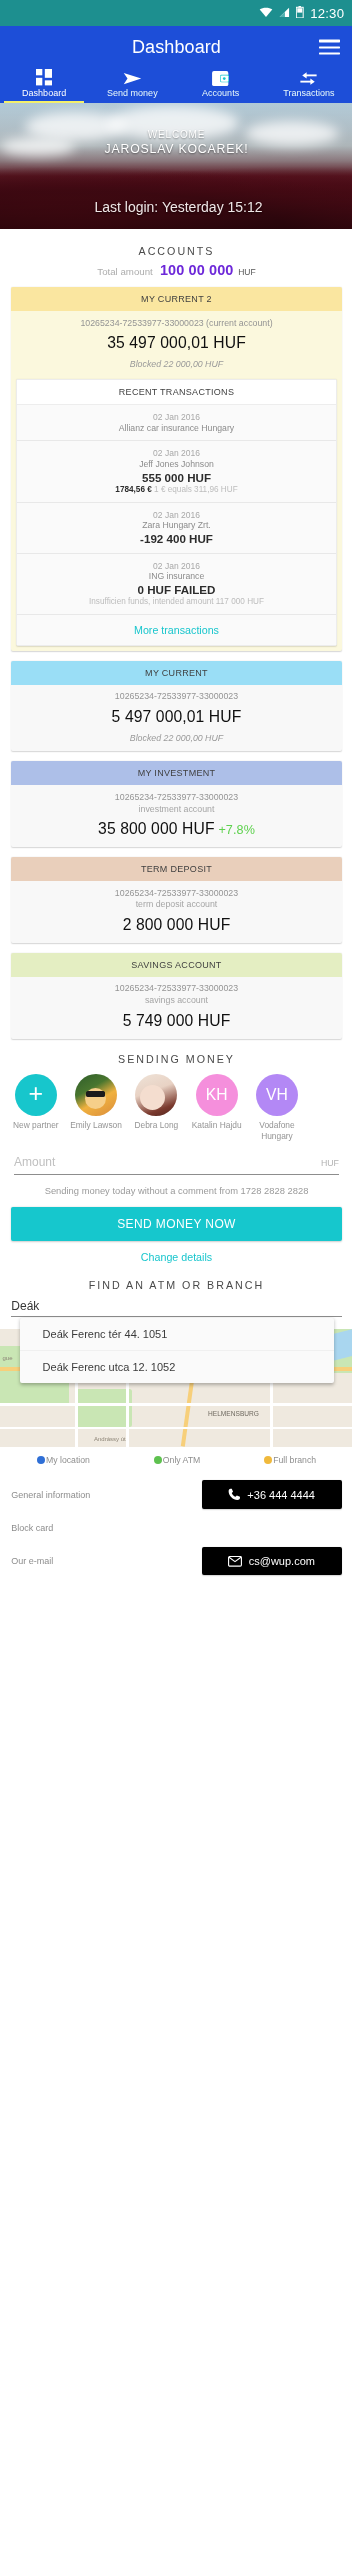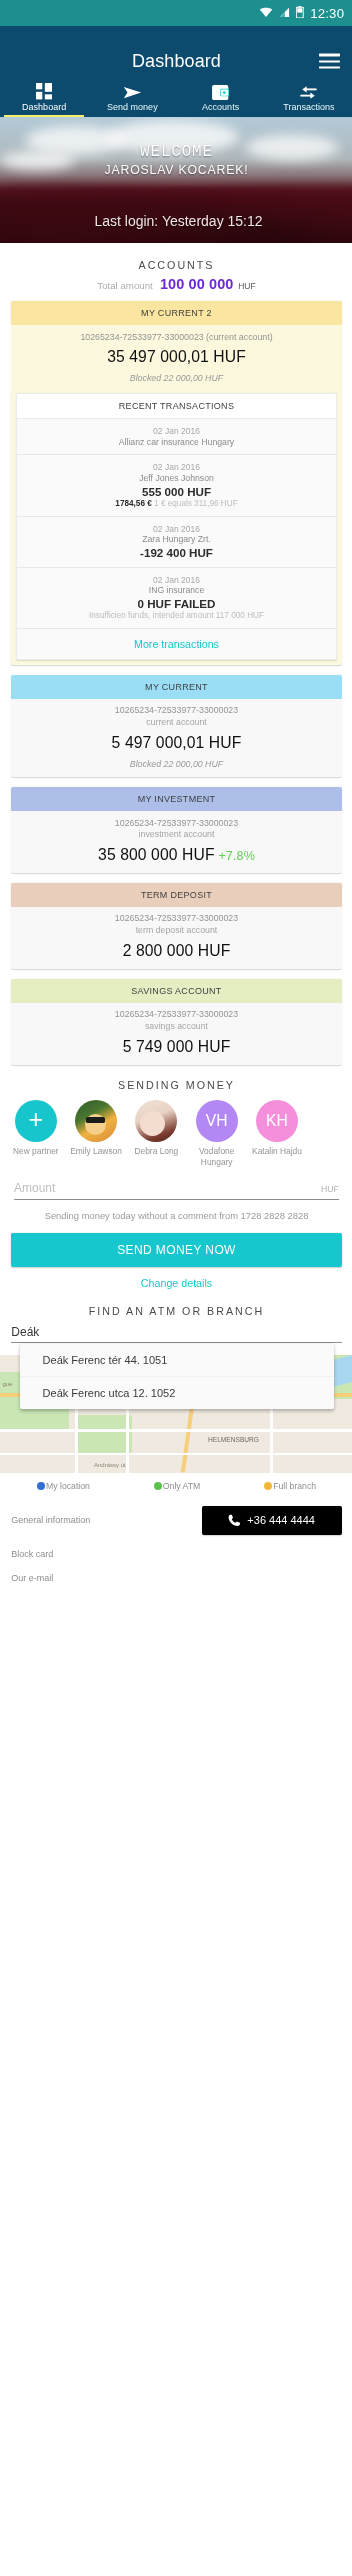--- a/index.html
+++ b/index.html
@@ -15,21 +15,21 @@
 
   
   .statusbar{
     height:26.4px; background:#1d8f8f; display:flex; align-items:center;
     justify-content:flex-end; gap:6.3px; padding-right:8.8px; color:#fff;
   }
   .sb-time{ font-size:13.2px; letter-spacing:0.2px; }
   .sb-ico{ display:inline-block; }
 
   
-  .header{ background:#0c4a6e; padding-top:17px; }
+  .header{ background:#1d4ed8; padding-top:3px; }
   .header-top{
     display:flex; align-items:center; justify-content:center;
     position:relative; height:36px;
   }
   .header-title{ color:#fff; font-size:18px; font-weight:400; letter-spacing:0.1px; }
   .hamburger{
     position:absolute; right:12.6px; top:50%; transform:translateY(-50%);
     width:21.4px; display:flex; flex-direction:column; gap:3.8px; cursor:pointer;
   }
   .hamburger span{ display:block; height:2.5px; background:#fff; border-radius:0.6px; }
@@ -57,21 +57,21 @@
       radial-gradient(ellipse 120% 55% at 52% 92%, #a5203a 0%, #7a1328 45%, rgba(122,19,40,0) 70%),
       linear-gradient(to bottom, #bcd6e4 0%, #cfdfe8 22%, #d8e2e6 34%, #b8a0a6 46%, #7e2030 58%, #63121f 74%, #3c0a13 100%);
   }
   .hero .cloud{
     position:absolute; border-radius:50%; background:rgba(255,255,255,.75); filter:blur(5.7px);
   }
   .hero-text{
     position:absolute; left:0; right:0; top:26.4px; text-align:center;
     color:#fff; text-shadow:0 0.6px 1.9px rgba(0,0,0,.45);
   }
-  .hero-welcome{ font-size:16px; letter-spacing:0.8px; font-weight:300;font-family:Liberation Mono, monospace; }
+  .hero-welcome{ font-size:10px; letter-spacing:0.8px; font-weight:300; }
   .hero-name{ font-size:12.3px; letter-spacing:0.8px; font-weight:300; margin-top:1.3px;}
   .hero-login{
     position:absolute; left:4px; right:0; bottom:14px; text-align:center;
     color:#efe6e6; font-size:14px; text-shadow:0 0.6px 1.9px rgba(0,0,0,.55);
   }
 
   
   .sect-title{
     text-align:center; font-size:10.7px; letter-spacing:2px;
     color:#4a4a4a; font-weight:400; margin:16.4px 0 0 0;
@@ -363,21 +363,20 @@
     </div>
 
     <div class="rt-more">More transactions</div>
   </div>
 </div>
 
 <div class="card blue">
   <div class="card-head">MY CURRENT</div>
   <div class="card-body">
     <div class="acct-no">10265234-72533977-33000023</div>
-    <div class="acct-type">current account</div>
     <div class="acct-amount">5 497 000,01 HUF</div>
     <div class="blocked">Blocked 22 000,00 HUF</div>
   </div>
 </div>
 
 <div class="card indigo">
   <div class="card-head">MY INVESTMENT</div>
   <div class="card-body">
     <div class="acct-no">10265234-72533977-33000023</div>
     <div class="acct-type">investment account</div>
@@ -416,26 +415,26 @@
   </div>
   <div class="contact">
     <div class="avatar p1"></div>
     <div class="contact-name">Emily Lawson</div>
   </div>
   <div class="contact">
     <div class="avatar p2"></div>
     <div class="contact-name">Debra Long</div>
   </div>
   <div class="contact">
+    <div class="avatar kh">KH</div>
+    <div class="contact-name">Katalin Hajdu</div>
+  </div>
+  <div class="contact">
     <div class="avatar vh">VH</div>
     <div class="contact-name">Vodafone Hungary</div>
-  </div>
-  <div class="contact">
-    <div class="avatar kh">KH</div>
-    <div class="contact-name">Katalin Hajdu</div>
   </div>
 </div>
 
 <div class="amount-field">
   <span class="amount-ph">Amount</span>
   <span class="amount-cur">HUF</span>
 </div>
 
 <div class="send-note">Sending money today without a comment from 1728 2828 2828</div>
 <div class="send-btn">SEND MONEY NOW</div>
@@ -497,14 +496,23 @@
     <span>+36 444 4444</span>
   </span>
 </div>
 
 <div class="foot-row">
   <span class="foot-label">Block card</span>
 </div>
 
 <div class="foot-row">
   <span class="foot-label">Our  e-mail</span>
+  <span class="foot-btn">
+    <span class="foot-ico">
+      <svg width="14" height="10.7" viewBox="0 0 22 17">
+        <rect x="0.8" y="0.8" width="20.4" height="15.4" rx="2" fill="none" stroke="#fff" stroke-width="1.8"></rect>
+        <path d="M1.5 2 L11 9 L20.5 2" fill="none" stroke="#fff" stroke-width="1.8"></path>
+      </svg>
+    </span>
+    <span>cs@wup.com</span>
+  </span>
 </div>
 
 
 </body></html>

